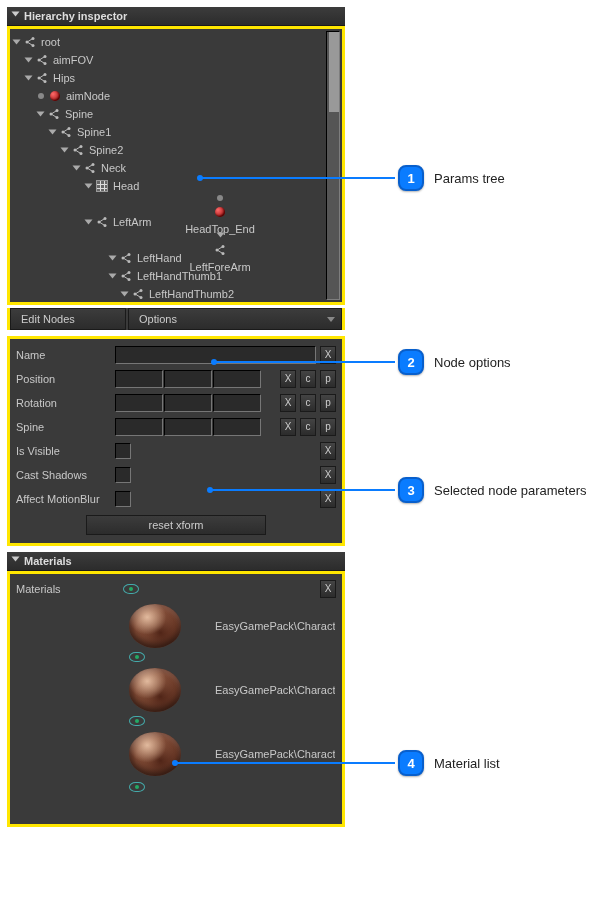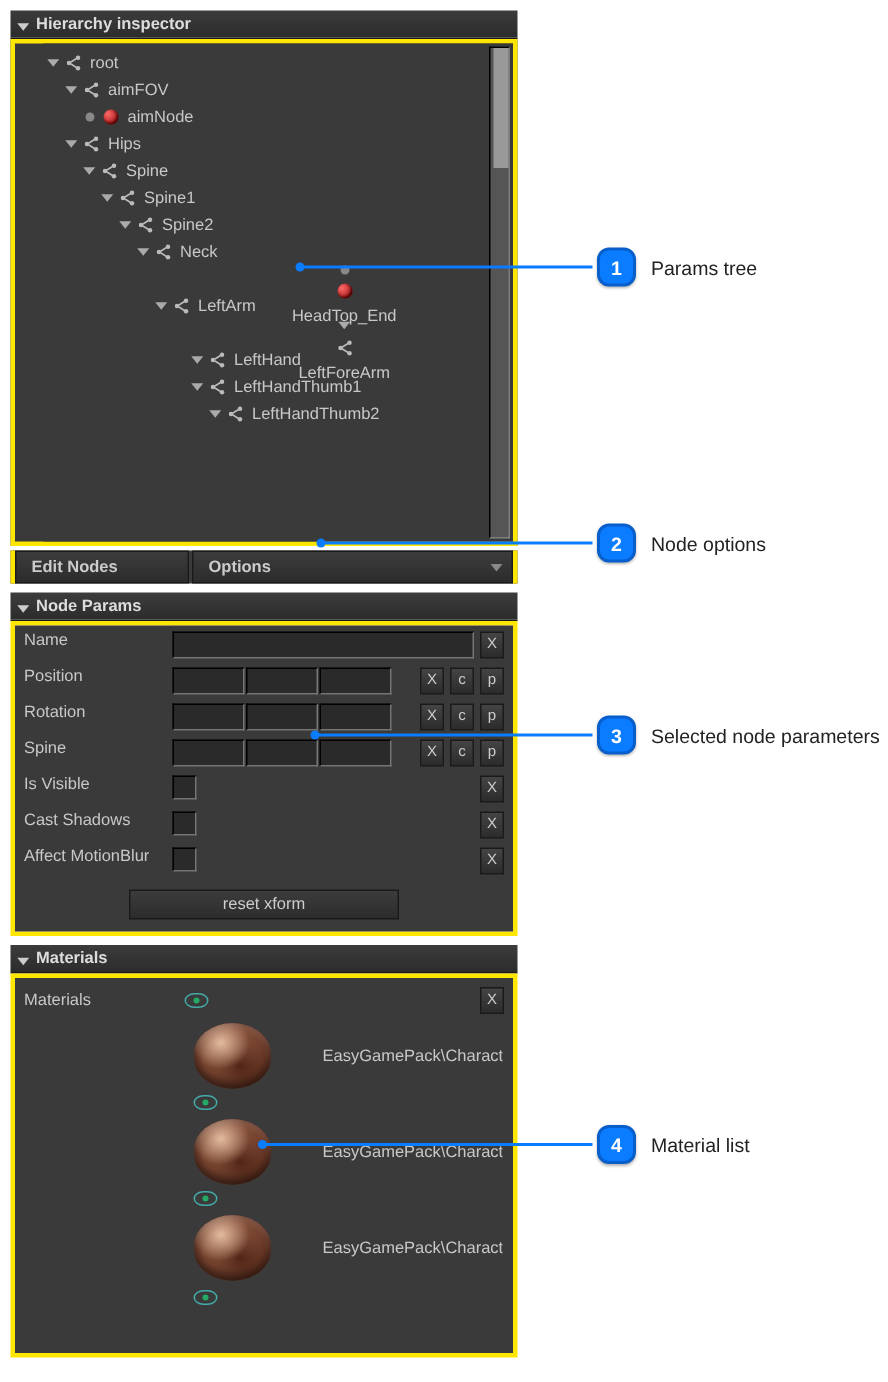--- a/index.html
+++ b/index.html
@@ -17,43 +17,42 @@
     left: 7px;
     top: 7px;
     width: 338px;
   }
   .section-header {
     background: linear-gradient(#3c3c3c, #2c2c2c);
     color: #ddd;
     padding: 3px 6px;
     font-weight: bold;
     display: flex;
-    align-items: flex-end;
+    align-items: flex-start;
     gap: 6px;
     border-bottom: 1px solid #1a1a1a;
   }
   .section-header .tri {
     display: inline-block;
     width: 0; height: 0;
     border-left: 5px solid #ccc;
     border-top: 4px solid transparent;
     border-bottom: 4px solid transparent;
     transform: rotate(90deg);
   }
   .hilite-box {
     border: 3px solid #ffe600;
     background: #3a3a3a;
   }
   .tree-wrap {
     position: relative;
     background: #3a3a3a;
-    height: 332px;
+    height: 273px;
     overflow: hidden;
     padding: 4px 0 0 4px;
-    margin-left: 19px;
   }
   .tree-wrap::after {
     content: "";
     position: absolute;
     right: 2px; top: 2px; bottom: 2px;
     width: 12px;
     background: #555;
     border: 1px inset #2a2a2a;
   }
   .scroll-thumb {
@@ -142,20 +141,21 @@
     border-right: 4px solid transparent;
     border-top: 5px solid #888;
   }
 
   .params {
     background: #3a3a3a;
     padding: 4px 6px 8px 6px;
   }
   .param-row {
     display: flex;
+    align-items: center;
     height: 24px;
     gap: 4px;
   }
   .param-label {
     flex: 0 0 95px;
     color: #c8c8c8;
   }
   .param-input {
     background: #2a2a2a;
     border: 1px inset #222;
@@ -281,40 +281,40 @@
             <svg viewBox="0 0 24 24">
               <circle cx="6" cy="12" r="3" fill="#bbb"></circle>
               <circle cx="18" cy="5" r="3" fill="#bbb"></circle>
               <circle cx="18" cy="19" r="3" fill="#bbb"></circle>
               <line x1="8" y1="11" x2="16" y2="6" stroke="#bbb" stroke-width="2"></line>
               <line x1="8" y1="13" x2="16" y2="18" stroke="#bbb" stroke-width="2"></line>
             </svg>
           </span>
           <span>aimFOV</span>
         </div>
+        <div class="tree-node indent-1">
+          <span class="exp"></span>
+          <span class="ic ic-share">
+            <svg viewBox="0 0 24 24">
+              <circle cx="6" cy="12" r="3" fill="#bbb"></circle>
+              <circle cx="18" cy="5" r="3" fill="#bbb"></circle>
+              <circle cx="18" cy="19" r="3" fill="#bbb"></circle>
+              <line x1="8" y1="11" x2="16" y2="6" stroke="#bbb" stroke-width="2"></line>
+              <line x1="8" y1="13" x2="16" y2="18" stroke="#bbb" stroke-width="2"></line>
+            </svg>
+          </span>
+          <span>Hips</span>
+        </div>
         <div class="tree-node indent-2">
           <span class="bullet"></span>
           <span class="ic">
             <span class="ic-red"></span>
           </span>
           <span>aimNode</span>
         </div>
-        <div class="tree-node indent-1">
-          <span class="exp"></span>
-          <span class="ic ic-share">
-            <svg viewBox="0 0 24 24">
-              <circle cx="6" cy="12" r="3" fill="#bbb"></circle>
-              <circle cx="18" cy="5" r="3" fill="#bbb"></circle>
-              <circle cx="18" cy="19" r="3" fill="#bbb"></circle>
-              <line x1="8" y1="11" x2="16" y2="6" stroke="#bbb" stroke-width="2"></line>
-              <line x1="8" y1="13" x2="16" y2="18" stroke="#bbb" stroke-width="2"></line>
-            </svg>
-          </span>
-          <span>Hips</span>
-        </div>
         <div class="tree-node indent-2">
           <span class="exp"></span>
           <span class="ic ic-share">
             <svg viewBox="0 0 24 24">
               <circle cx="6" cy="12" r="3" fill="#bbb"></circle>
               <circle cx="18" cy="5" r="3" fill="#bbb"></circle>
               <circle cx="18" cy="19" r="3" fill="#bbb"></circle>
               <line x1="8" y1="11" x2="16" y2="6" stroke="#bbb" stroke-width="2"></line>
               <line x1="8" y1="13" x2="16" y2="18" stroke="#bbb" stroke-width="2"></line>
             </svg>
@@ -352,20 +352,27 @@
           <span class="ic ic-share">
             <svg viewBox="0 0 24 24">
               <circle cx="6" cy="12" r="3" fill="#bbb"></circle>
               <circle cx="18" cy="5" r="3" fill="#bbb"></circle>
               <circle cx="18" cy="19" r="3" fill="#bbb"></circle>
               <line x1="8" y1="11" x2="16" y2="6" stroke="#bbb" stroke-width="2"></line>
               <line x1="8" y1="13" x2="16" y2="18" stroke="#bbb" stroke-width="2"></line>
             </svg>
           </span>
           <span>Neck</span>
+        </div>
+        <div class="tree-node indent-6">
+          <span class="exp"></span>
+          <span class="ic">
+            <span class="ic-grid"></span>
+          </span>
+          <span>Head</span>
         </div>
         <div class="tree-node indent-7">
           <span class="bullet"></span>
           <span class="ic">
             <span class="ic-red"></span>
           </span>
           <span>HeadTop_End</span>
         </div>
         <div class="tree-node indent-6">
           <span class="exp"></span>
@@ -428,30 +435,26 @@
               <circle cx="18" cy="19" r="3" fill="#bbb"></circle>
               <line x1="8" y1="11" x2="16" y2="6" stroke="#bbb" stroke-width="2"></line>
               <line x1="8" y1="13" x2="16" y2="18" stroke="#bbb" stroke-width="2"></line>
             </svg>
           </span>
           <span>LeftHandThumb2</span>
         </div>
       </div>
   </div>
 
-  <div class="toolbar-row hilite-box" style="border-width:0 3px 0 3px; padding:0;font-weight:bold;">
+  <div class="toolbar-row hilite-box" style="border-width:0 3px 0 3px; padding:0;">
     <div class="tb-btn" style="width:116px">Edit Nodes</div>
     <div class="tb-btn options">Options</div>
   </div>
 
   <div style="height:6px"></div>
-  <div class="section-header">
-    <span class="tri"></span>
-    <span>Node Params</span>
-  </div>
   <div class="hilite-box">
     <div class="params">
 
       <div class="param-row">
         <div class="param-label">Name</div>
         <div class="param-input" style="flex:1 1 auto"></div>
         <div class="sq-btn">X</div>
       </div>
 
       <div class="param-row">

